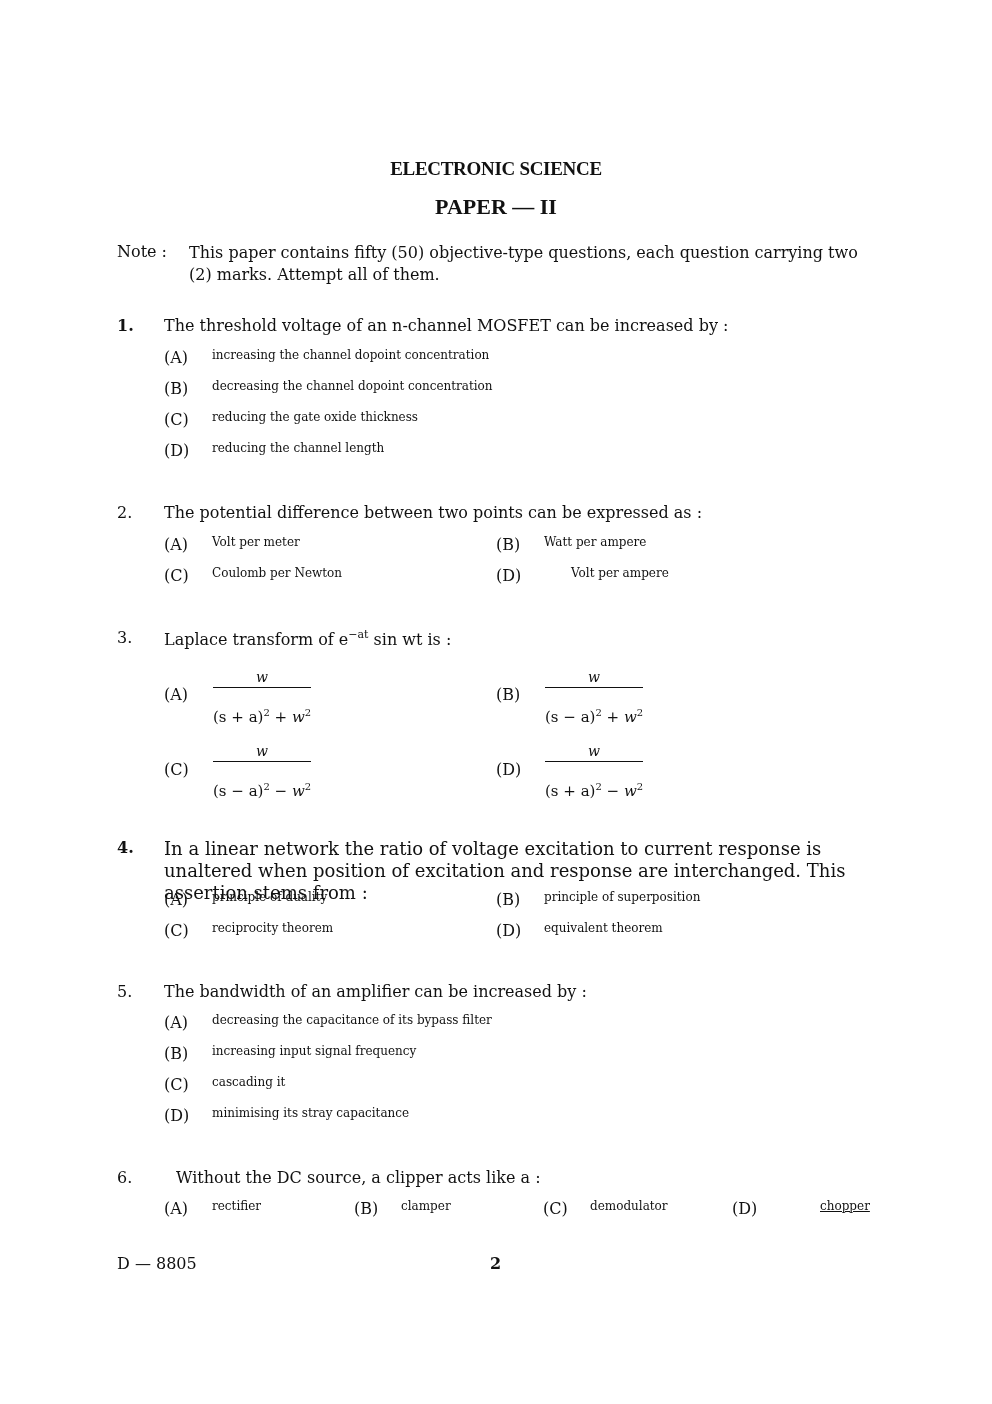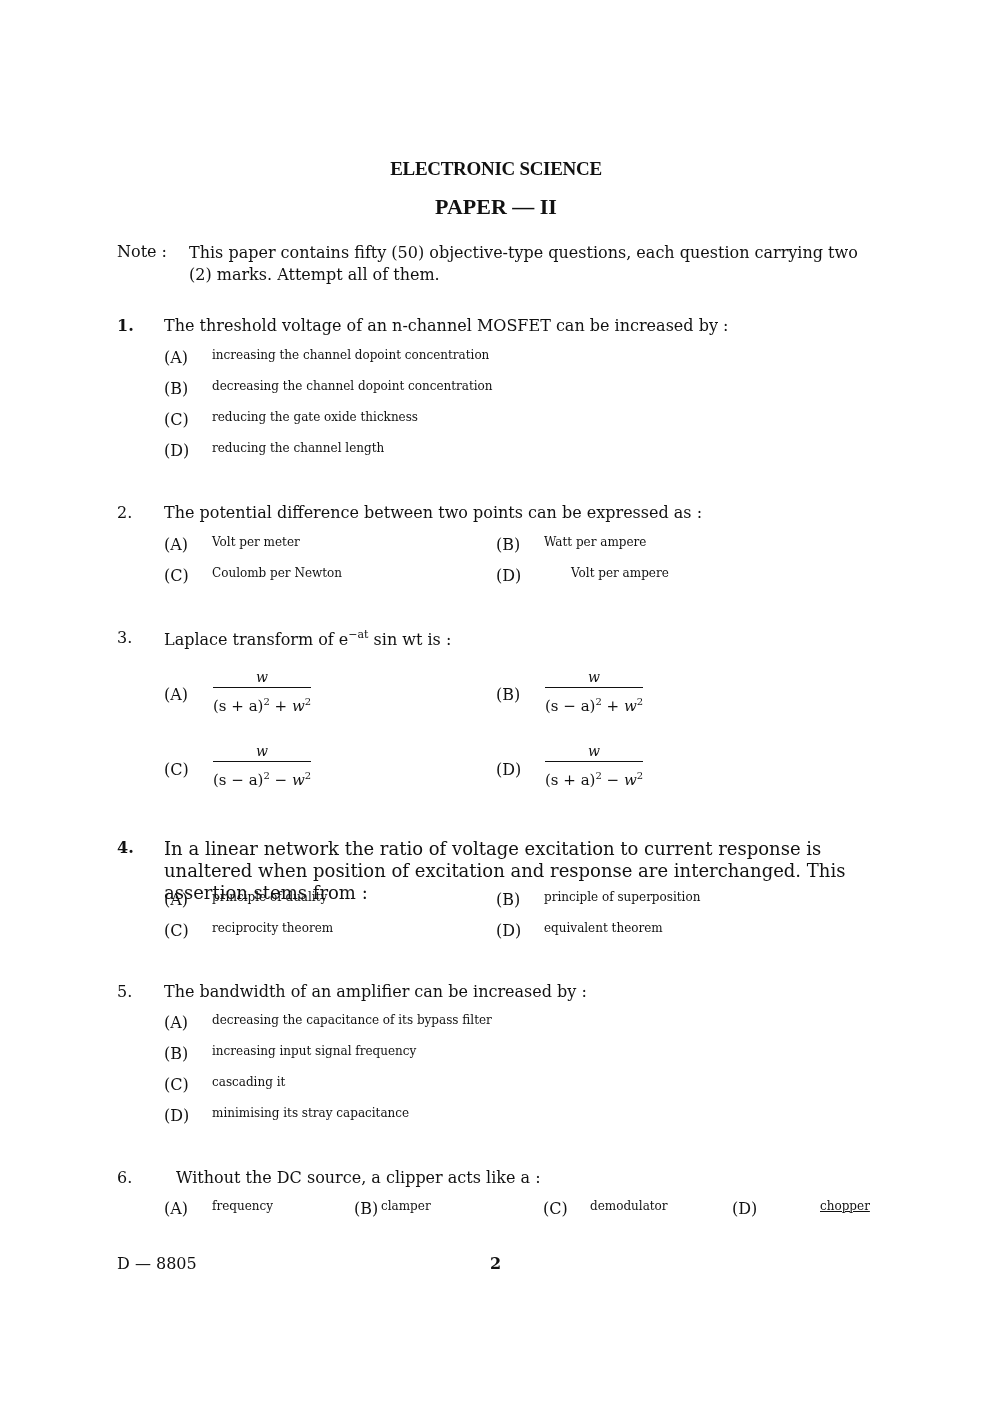--- a/index.html
+++ b/index.html
@@ -31,21 +31,21 @@
     .note-text { left: 189px; top: 242px; width: 690px; font-size: 16px; white-space: normal; line-height: 22px; }
     .qnum { font-weight: bold; font-size: 16px; }
     .qtext { font-size: 16px; }
     .opt-letter { font-size: 16px; }
     .opt-text { font-size: 12px; }
     .frac {
       display: inline-flex; flex-direction: column; align-items: center;
       position: absolute;
     }
     .frac .num { font-size: 14px; font-style: italic; line-height: 18px; padding-bottom: 1px; }
-    .frac .den { font-size: 15px; border-top: 1.5px solid #111; padding-top: 5px; line-height: 18px; }
+    .frac .den { font-size: 15px; border-top: 1.5px solid #111; padding-top: 16px; line-height: 18px; }
     .frac sup { font-size: 10px; }
     .footer-code { left: 117px; top: 1254px; font-size: 16px; }
     .footer-page { left: 490px; top: 1254px; font-size: 16px; font-weight: bold; }
     .wrap-text { white-space: normal; }
     sup.exp { font-size: 11px; vertical-align: 7px; }
   </style>
 </head>
 <body>
 
 <div class="abs title">ELECTRONIC SCIENCE</div>
@@ -132,23 +132,23 @@
   <div class="abs opt-letter" style="left:164px; top:1075px;">(C)</div>
   <div class="abs opt-text" style="left:212px; top:1075px;">cascading it</div>
   <div class="abs opt-letter" style="left:164px; top:1106px;">(D)</div>
   <div class="abs opt-text" style="left:212px; top:1106px;">minimising its stray capacitance</div>
 </div>
 
 <div>
   <div class="abs qnum" style="left:117px; top:1168px; font-weight:normal;">6.</div>
   <div class="abs qtext" style="left:164px; top:1168px;margin-left:12px;">Without the DC source, a clipper acts like a :</div>
   <div class="abs opt-letter" style="left:164px; top:1199px;">(A)</div>
-  <div class="abs opt-text" style="left:212px; top:1199px;">frequency</div>
+  <div class="abs opt-text" style="left:212px; top:1199px;">rectifier</div>
   <div class="abs opt-letter" style="left:354px; top:1199px;">(B)</div>
-  <div class="abs opt-text" style="left:381px; top:1199px;">clamper</div>
+  <div class="abs opt-text" style="left:401px; top:1199px;">clamper</div>
   <div class="abs opt-letter" style="left:543px; top:1199px;">(C)</div>
   <div class="abs opt-text" style="left:590px; top:1199px;">demodulator</div>
   <div class="abs opt-letter" style="left:732px; top:1199px;">(D)</div>
   <div class="abs opt-text" style="left:820px; top:1199px;text-decoration:underline;">chopper</div>
 </div>
 
 <div class="abs footer-code">D — 8805</div>
 <div class="abs footer-page">2</div>
 
 </body></html>

